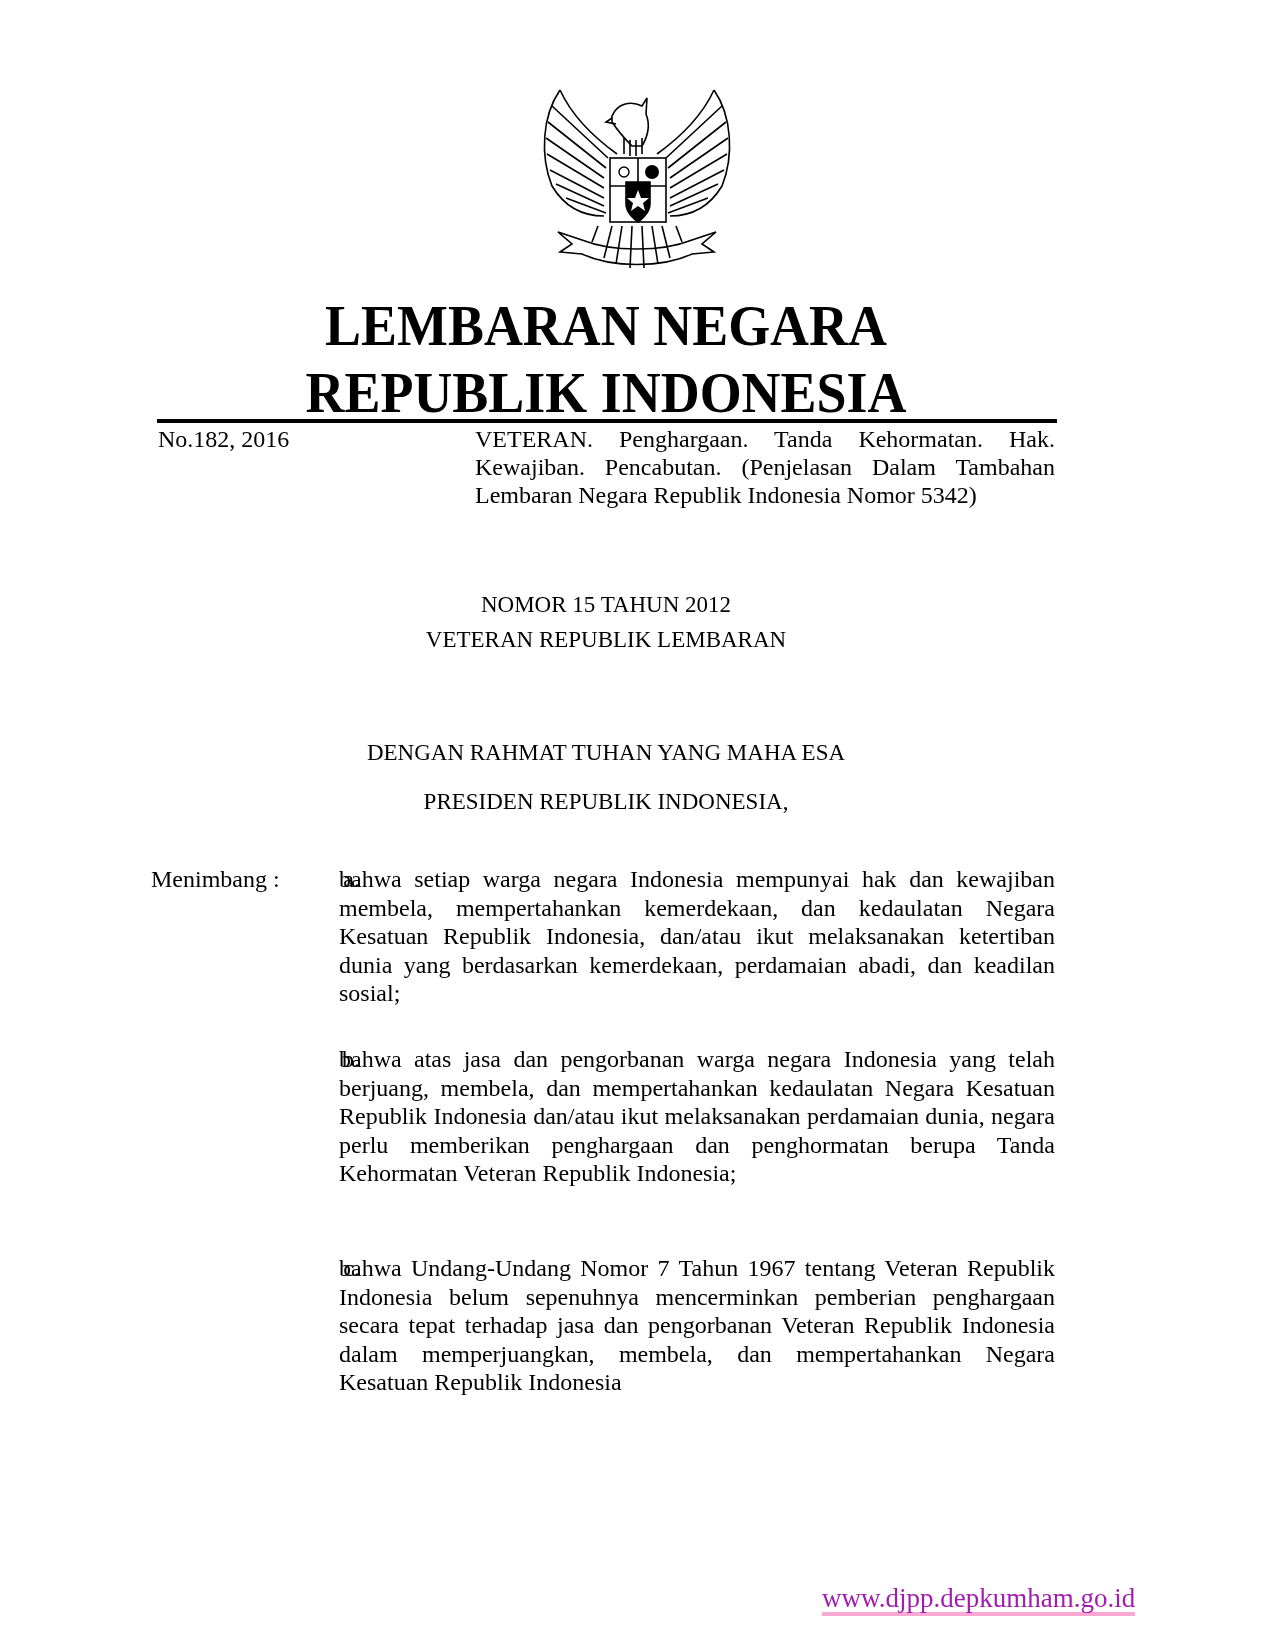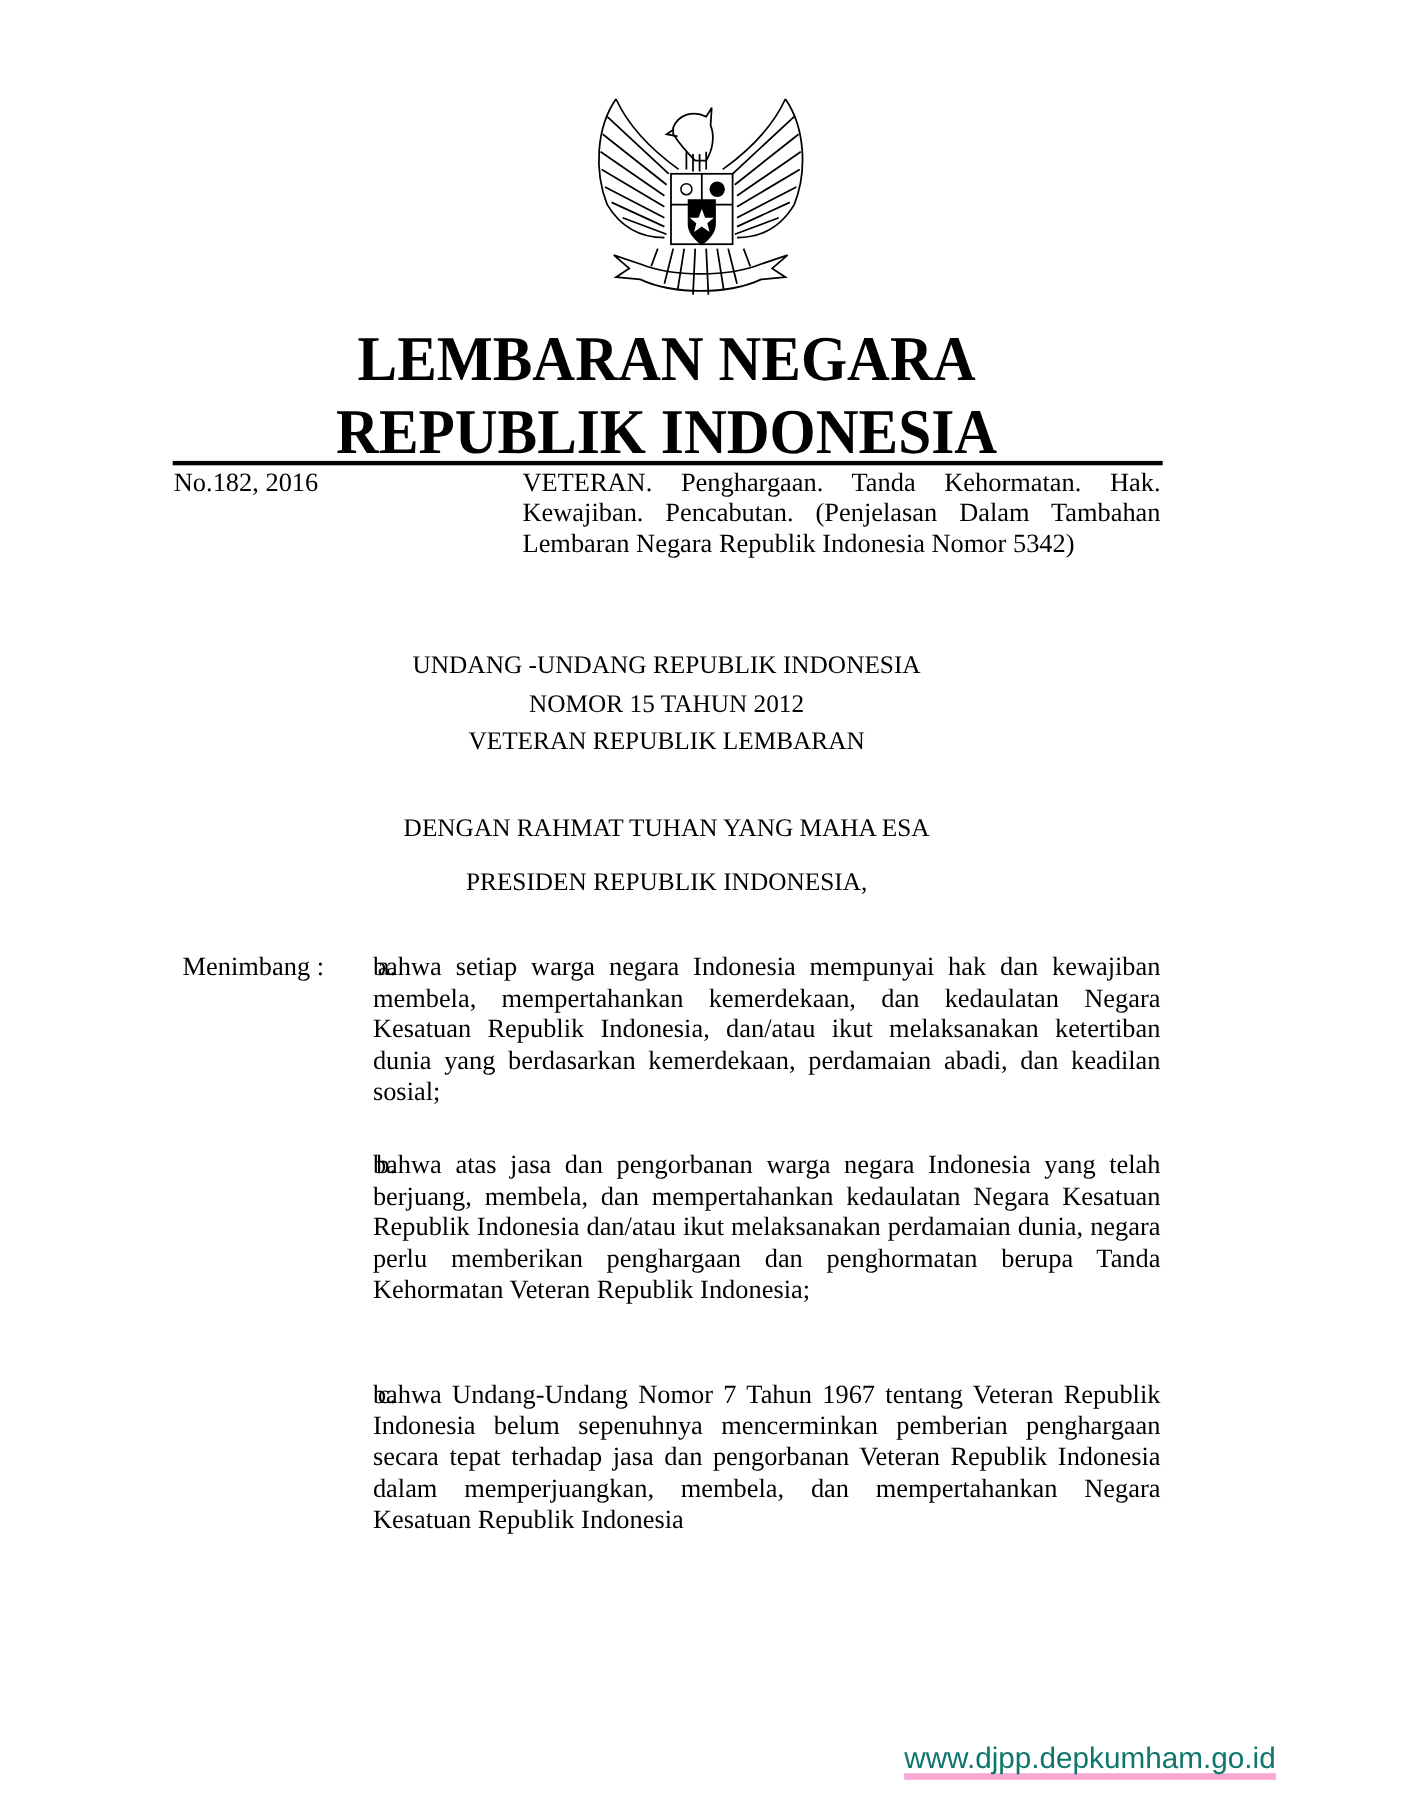--- a/index.html
+++ b/index.html
@@ -12,29 +12,29 @@
   .t1 { top: 296px; }
   .t2 { top: 363px; }
   .rule { position: absolute; left: 157px; top: 419px; width: 900px; height: 4px; background: #000; }
   .no { position: absolute; left: 158px; top: 425px; font-size: 24px; line-height: 28px; }
   .subject { position: absolute; left: 475px; top: 425px; width: 580px; font-size: 24px;
              line-height: 28px; text-align: justify; text-align-last: left; }
   .center-block { position: absolute; left: 0; width: 1212px; text-align: center; font-size: 23px; }
   .cb1 { top: 588px; line-height: 34.5px; }
   .cb2 { top: 738px; line-height: 30px; }
   .cb3 { top: 787px; line-height: 30px; }
-  .menimbang-label { position: absolute; left: 166px; top: 865px; font-size: 24px; line-height: 28.5px; text-align: center; }
+  .menimbang-label { position: absolute; left: 151px; top: 865px; font-size: 24px; line-height: 28.5px; text-align: center; }
   .item { position: absolute; left: 320px; width: 735px; font-size: 24px; line-height: 28.5px; }
   .item .letter { position: absolute; left: 0; top: 0; width: 40px; text-align: right; }
   .item .text { margin-left: 19px; text-align: justify; }
   .item-a { top: 865px; }
   .item-b { top: 1045px; }
   .item-c { top: 1254px; }
-  .watermark { position: absolute; left: 822px; top: 1584px; font-family: Liberation Sans, sans-serif;
-               font-size: 27px; color: #0f766e; border-bottom: 6px solid #f9a8d4; line-height: 28px; }
+  .watermark { position: absolute; left: 822px; top: 1584px; font-family: Liberation Serif, serif;
+               font-size: 27px; color: #a21caf; border-bottom: 4px solid #f9a8d4; line-height: 28px; }
 </style>
 </head>
 <body>
 
 <div class="emblem">
   <svg width="250" height="200" viewBox="0 0 250 200" xmlns="http://www.w3.org/2000/svg">
     <g fill="none" stroke="#000" stroke-width="1.6">
 
       <path d="M48 14 C30 40 28 80 40 110 C52 130 70 140 92 140"></path>
       <path d="M48 14 C60 40 80 60 105 78"></path>
@@ -67,21 +67,20 @@
 </div>
 
 <div class="title t1">LEMBARAN NEGARA</div>
 <div class="title t2">REPUBLIK INDONESIA</div>
 <div class="rule"></div>
 
 <div class="no">No.182, 2016</div>
 <div class="subject">VETERAN. Penghargaan. Tanda Kehormatan. Hak. Kewajiban. Pencabutan. (Penjelasan Dalam Tambahan Lembaran Negara Republik Indonesia Nomor 5342)</div>
 
 <div class="center-block cb1">
-  <div>UNDANG -UNDANG REPUBLIK INDONESIA</div>
   <div>NOMOR 15 TAHUN 2012</div>
   <div>VETERAN REPUBLIK LEMBARAN</div>
 </div>
 <div class="center-block cb2">DENGAN RAHMAT TUHAN YANG MAHA ESA</div>
 <div class="center-block cb3" style="top:787px;">PRESIDEN REPUBLIK INDONESIA,</div>
 
 <div class="menimbang-label">Menimbang :</div>
 
 <div class="item item-a">
   <span class="letter">a.</span>

